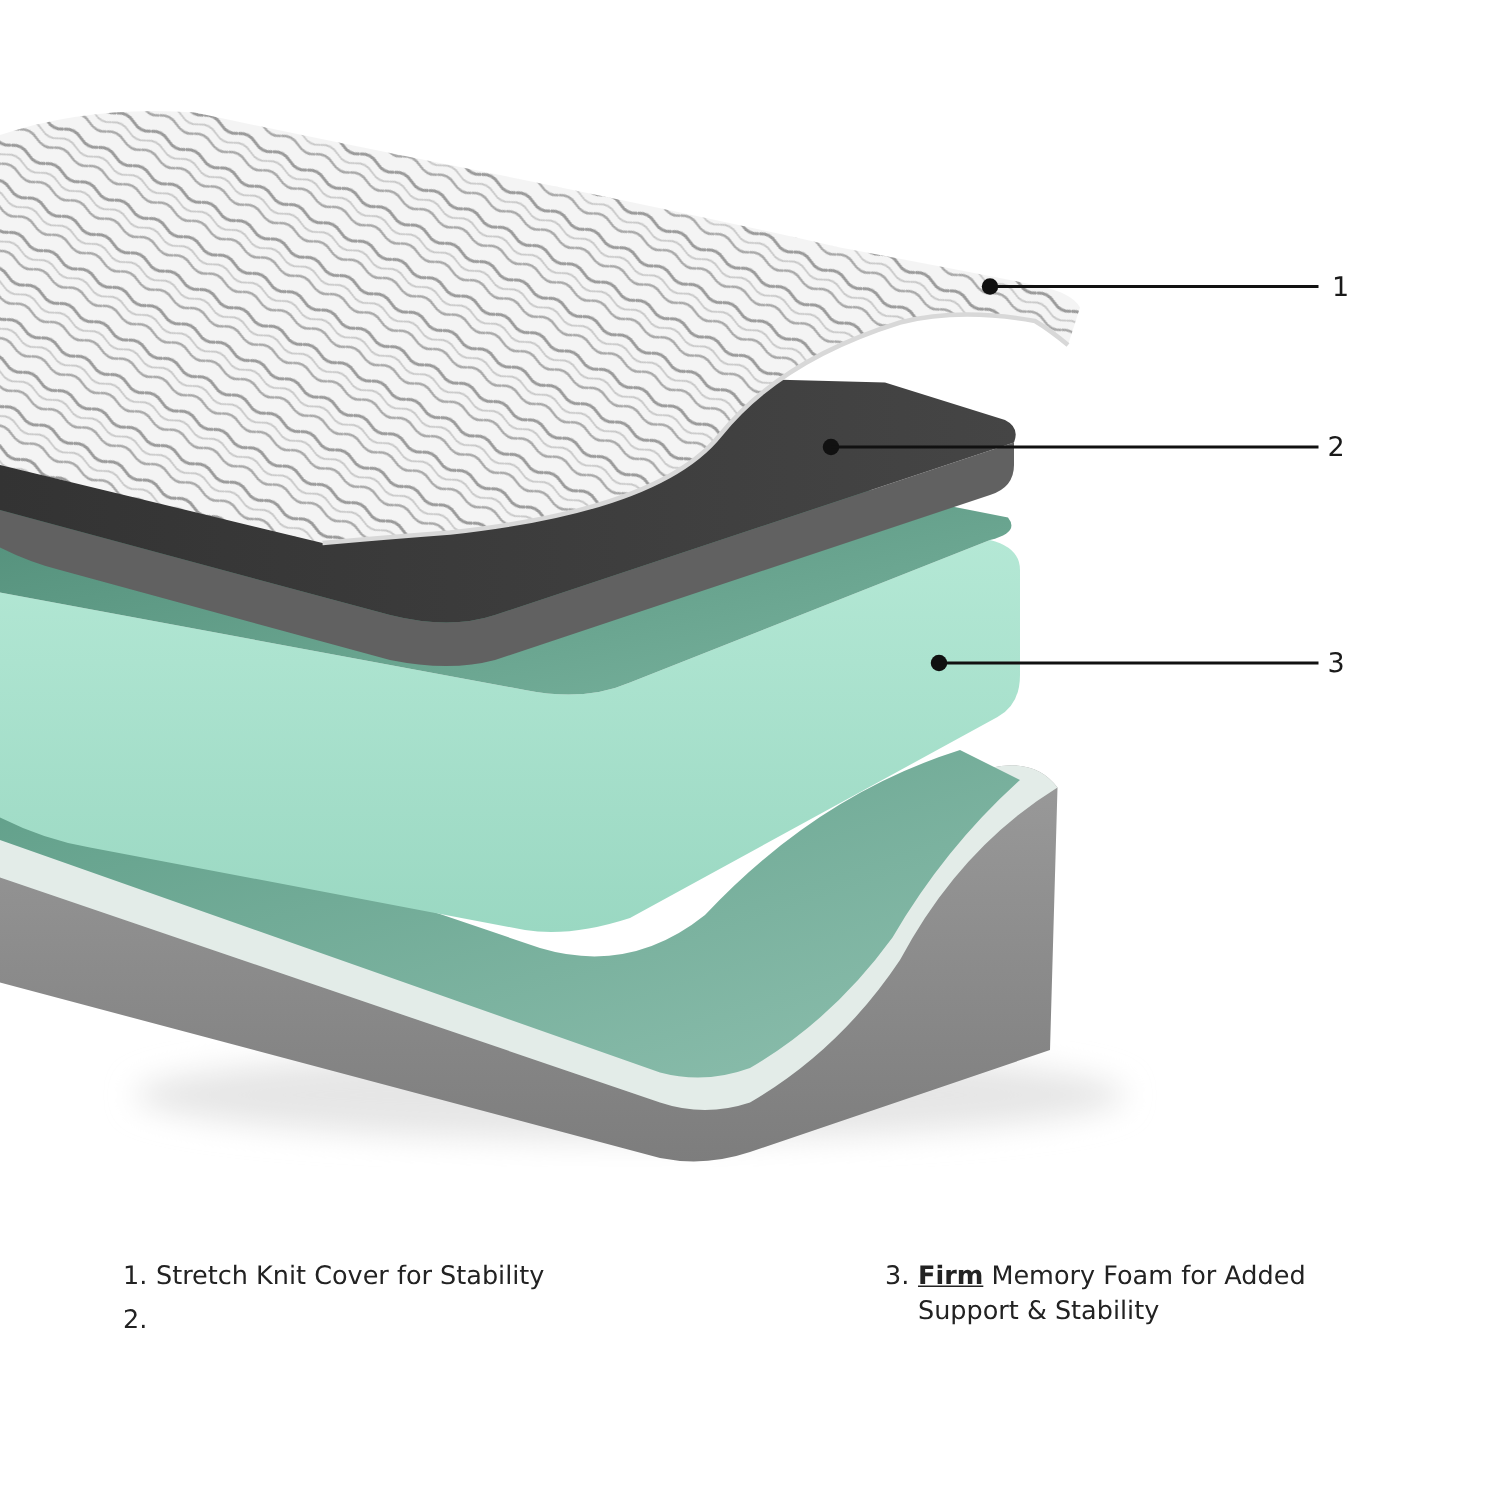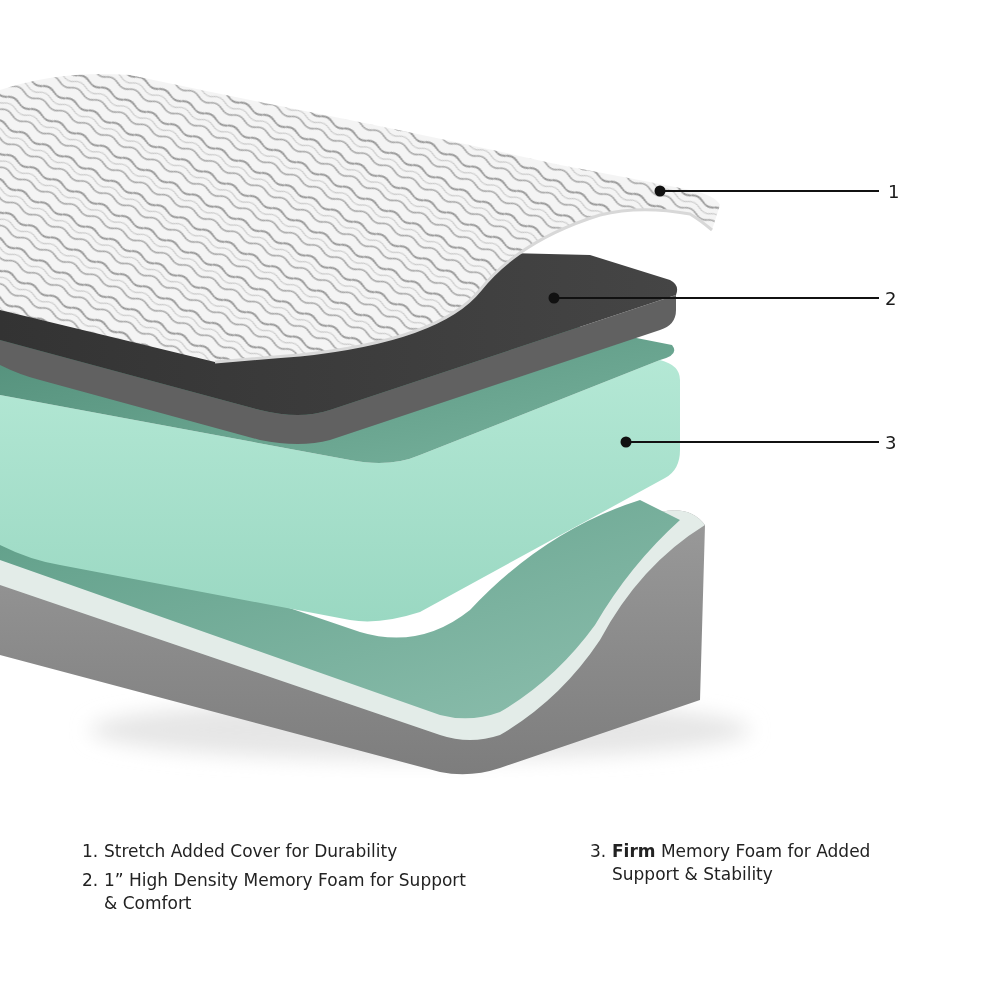--- a/index.html
+++ b/index.html
@@ -36,21 +36,21 @@
     }
     .legend-item {
       display: flex;
       margin-bottom: 6px;
     }
     .legend-num {
       display: inline-block;
       min-width: 20px;
       padding-right: 2px;
     }
-    .legend-text b { font-weight: bold; }
+    .legend-text b { font-weight: bold; text-decoration: underline; }
   </style>
 </head>
 <body>
 
 <svg id="illustration" viewBox="0 0 1000 800" xmlns="http://www.w3.org/2000/svg">
   <defs>
     <linearGradient id="baseSide" x1="0" y1="0" x2="0" y2="1">
       <stop offset="0" stop-color="#9a9a9a"></stop>
       <stop offset="1" stop-color="#7d7d7d"></stop>
     </linearGradient>
@@ -118,28 +118,24 @@
   </g>
 </svg>
 
 <div class="callout-number" style="left:888px; top:183px;">1</div>
 <div class="callout-number" style="left:885px; top:290px;">2</div>
 <div class="callout-number" style="left:885px; top:434px;">3</div>
 
 <div class="legend" style="left:82px; top:840px; width:440px;">
   <div class="legend-item">
     <span class="legend-num">1.</span>
-    <span class="legend-text">Stretch Added Cover for Durability</span>
+    <span class="legend-text">Stretch Knit Cover for Stability</span>
   </div>
   <div class="legend-item">
     <span class="legend-num">2.</span>
-    <span class="legend-text">
-      <span>1” High Density Memory Foam for Support</span><br>
-      <span>&amp; Comfort</span>
-    </span>
   </div>
 </div>
 
 <div class="legend" style="left:590px; top:840px; width:320px;">
   <div class="legend-item">
     <span class="legend-num">3.</span>
     <span class="legend-text">
       <b>Firm</b><span> Memory Foam for Added</span><br>
       <span>Support &amp; Stability</span>
     </span>

